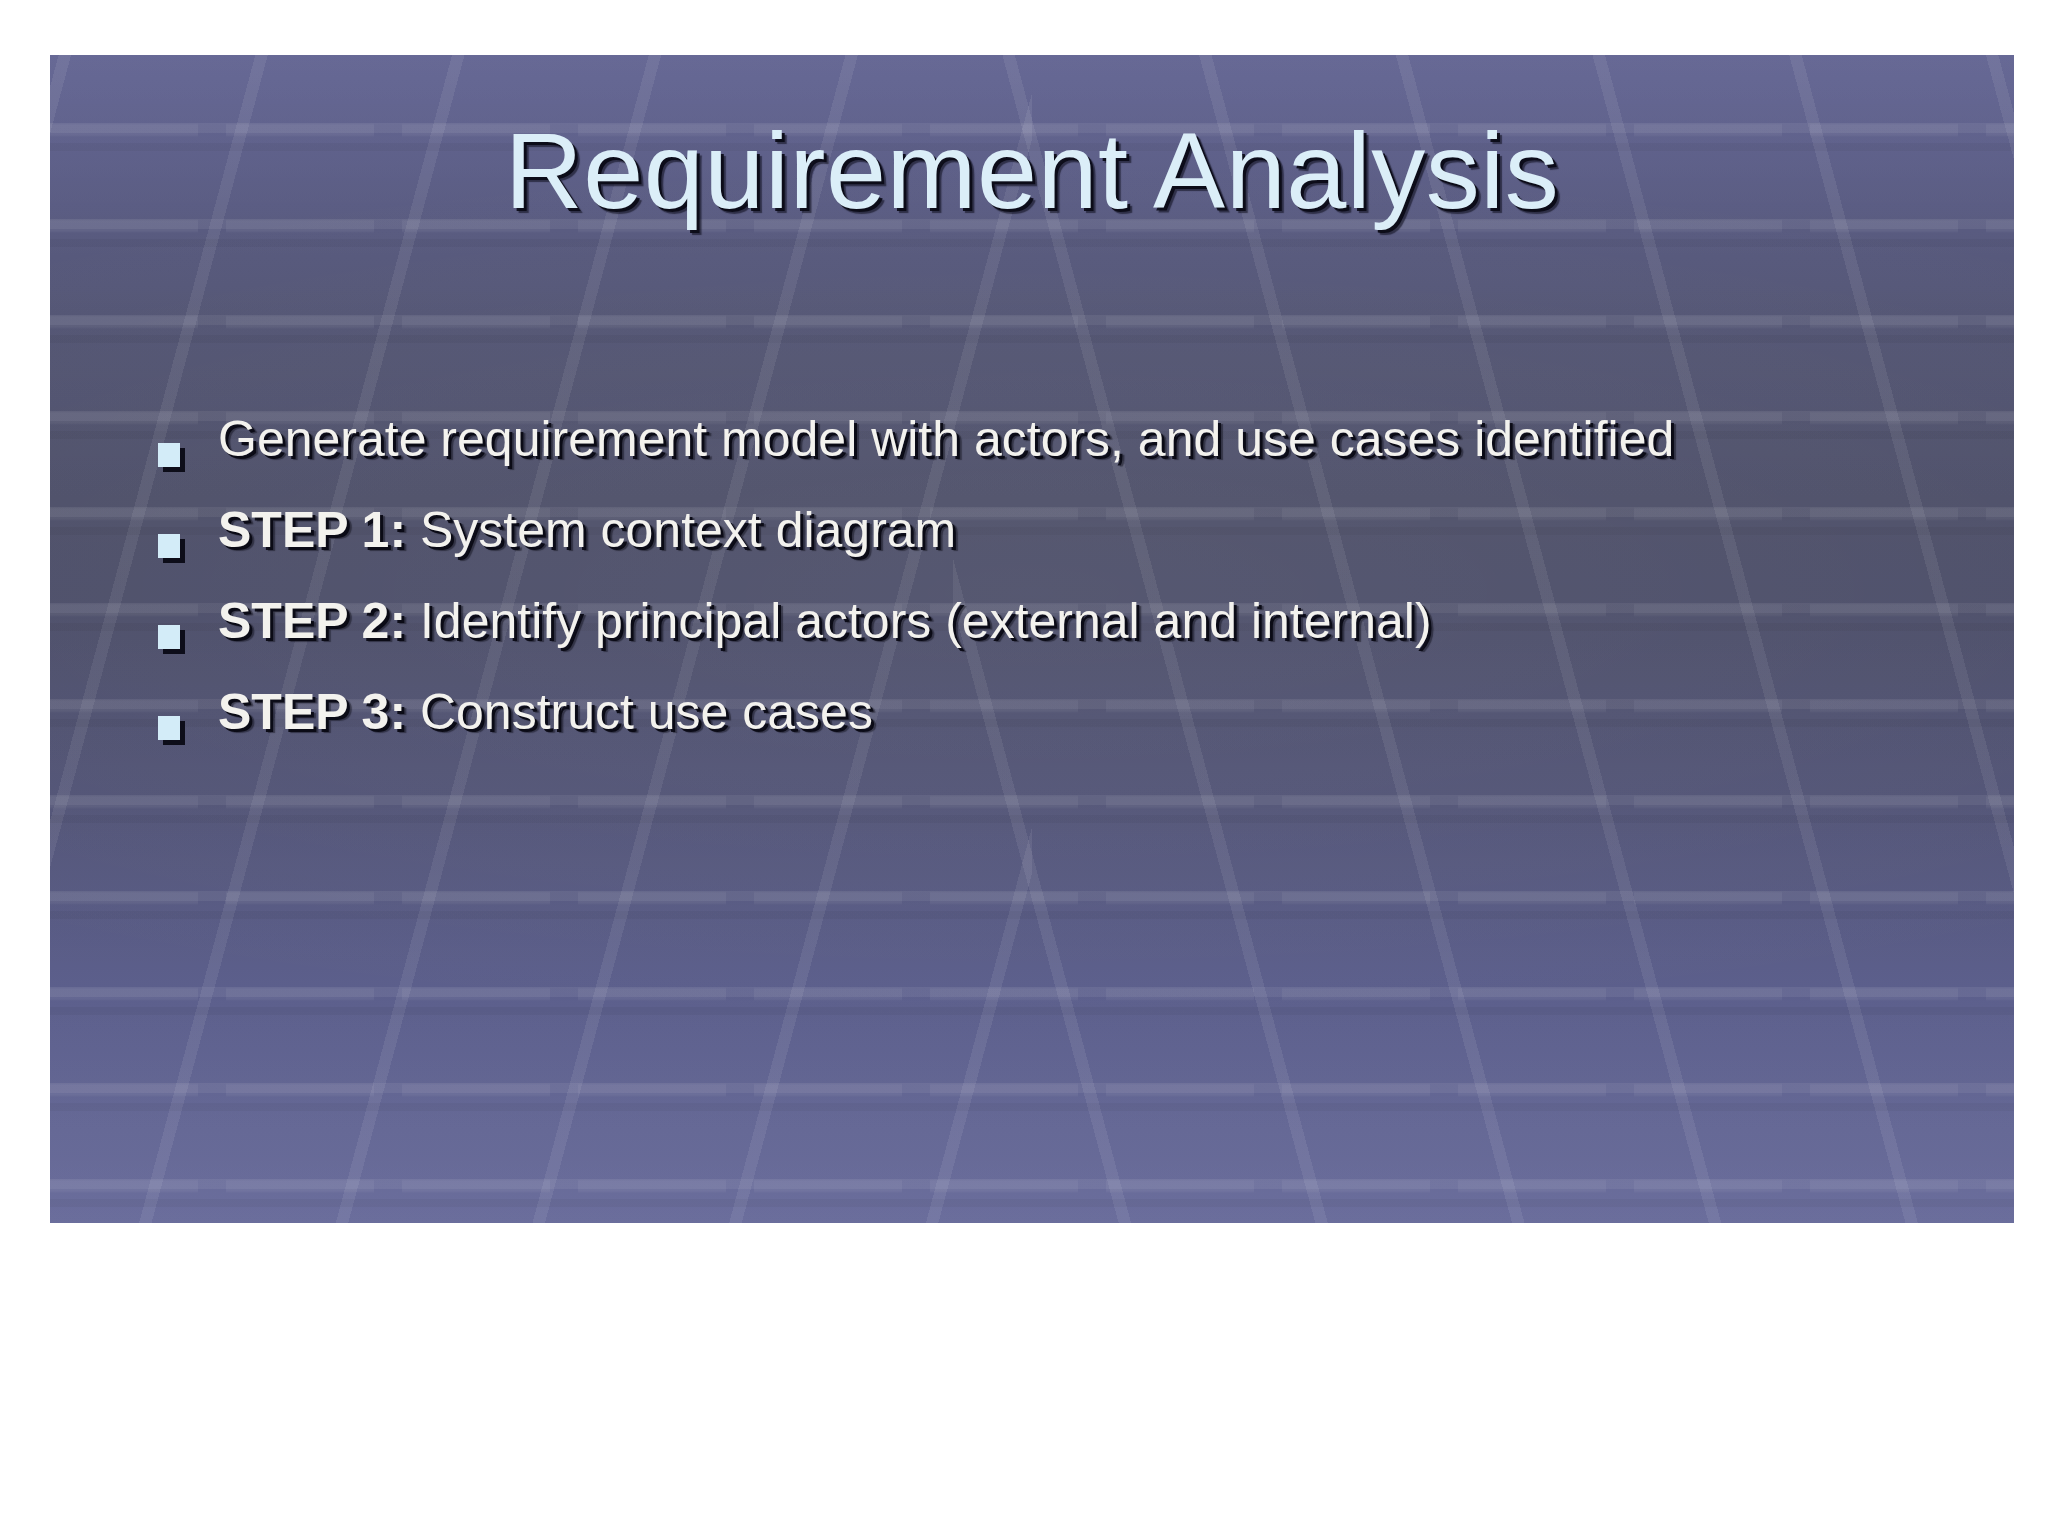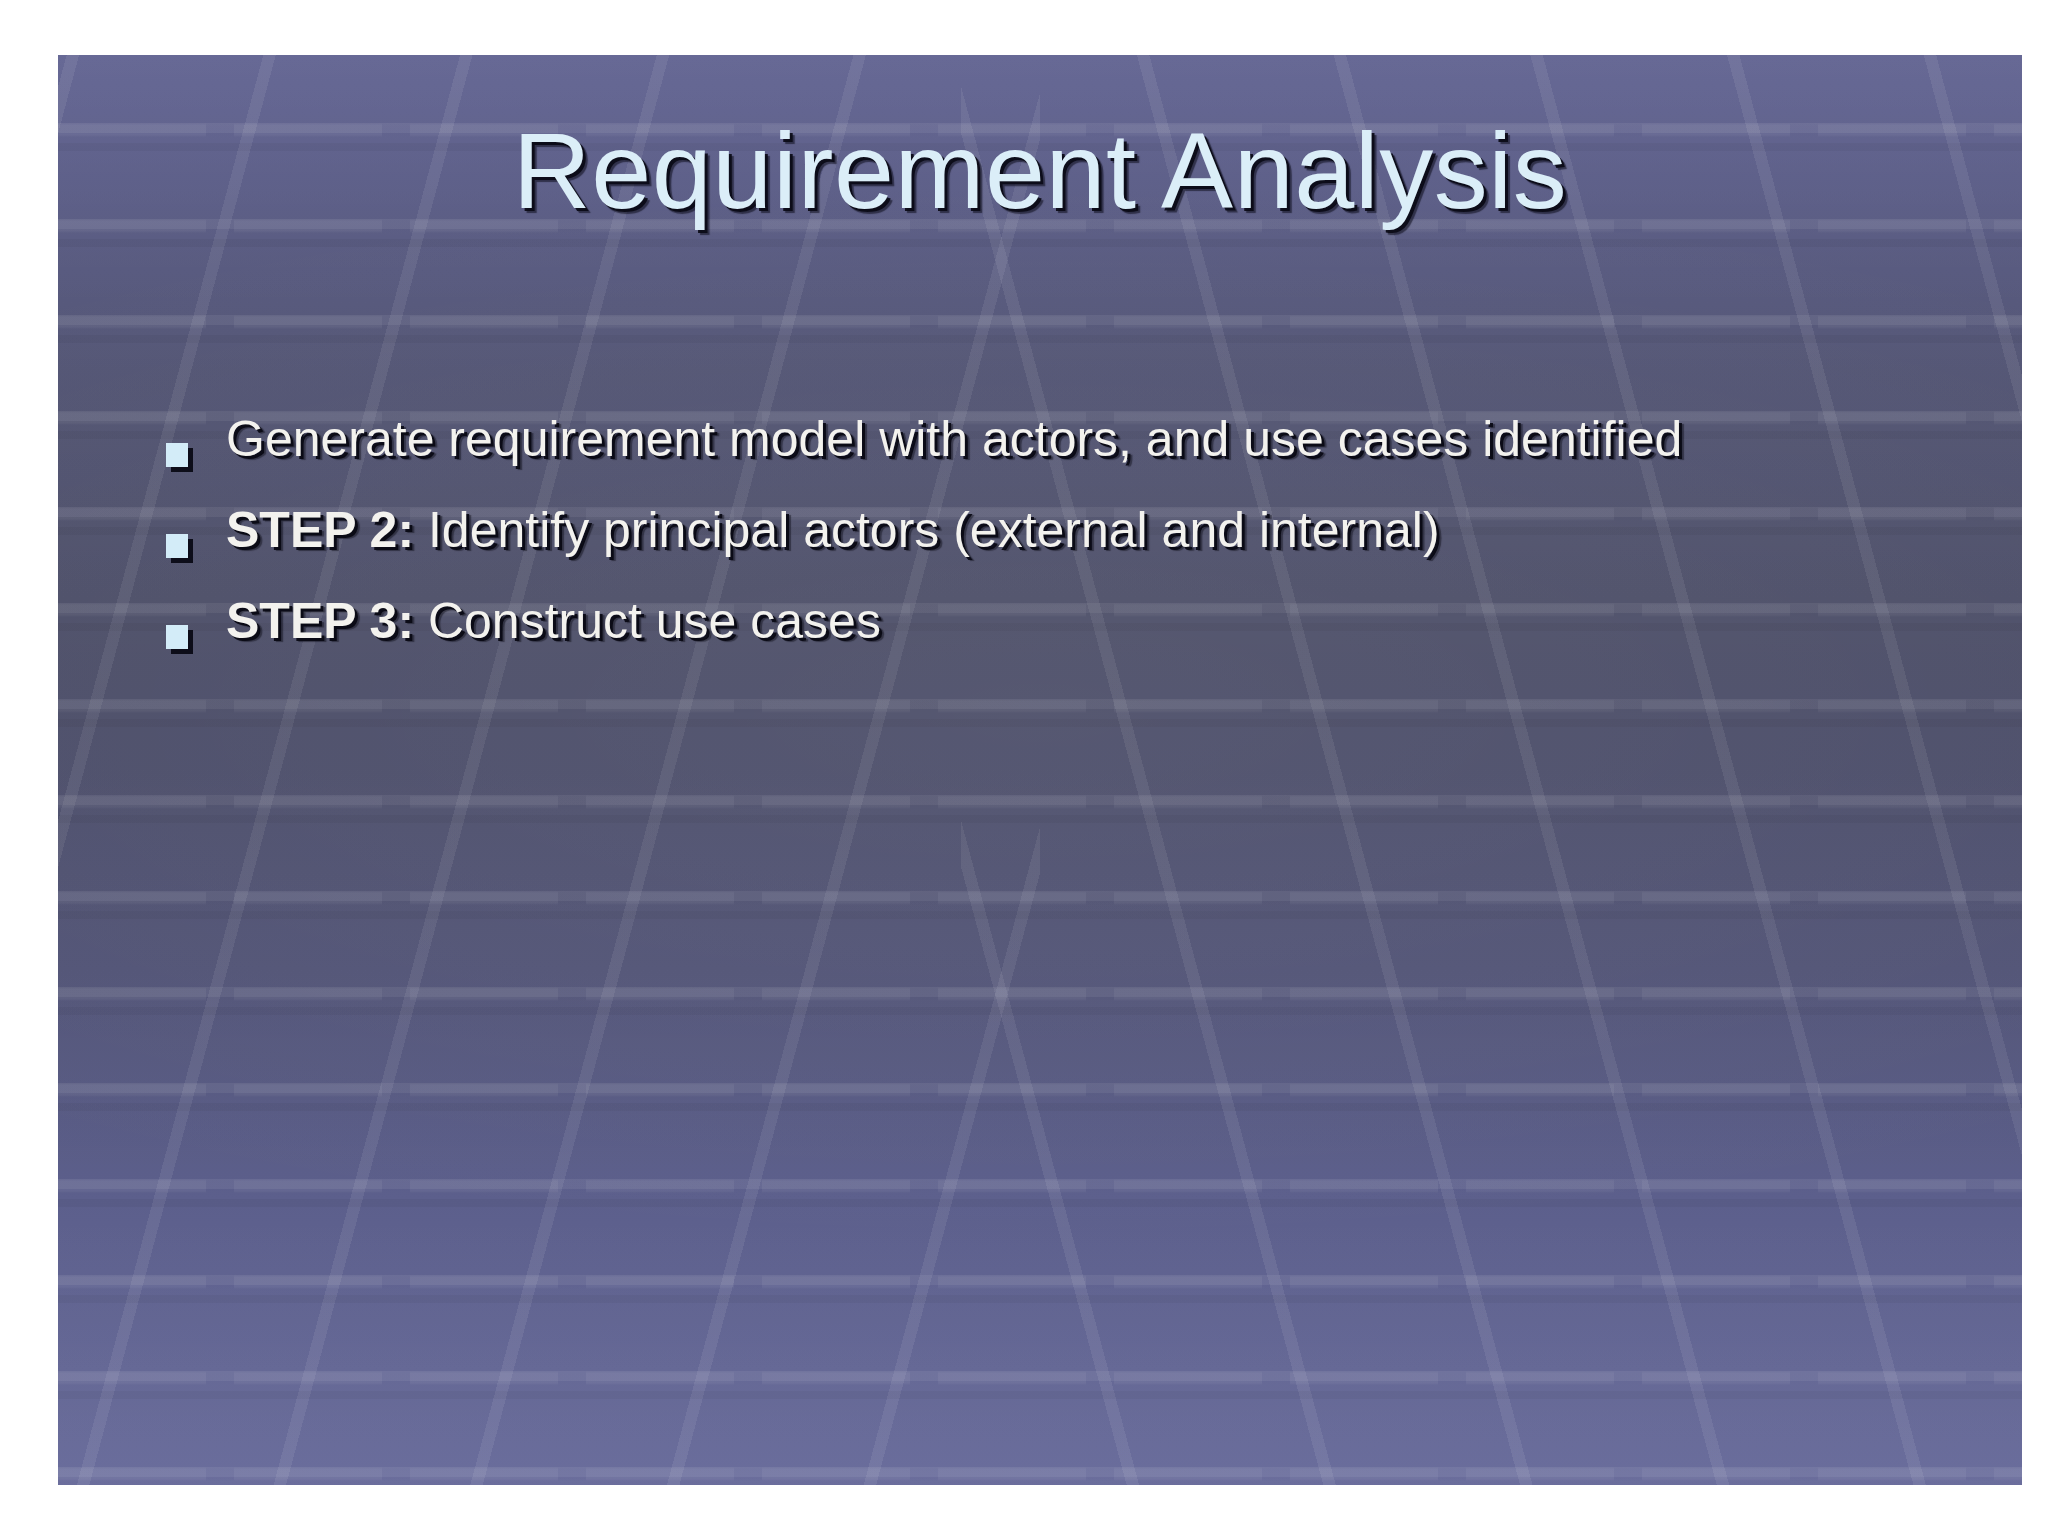--- a/index.html
+++ b/index.html
@@ -10,24 +10,24 @@
   body {
     width: 2048px;
     height: 1536px;
     overflow: hidden;
     font-family: "Liberation Sans", sans-serif;
   }
 
   
   #slide-root {
     position: absolute;
-    left: 58px;
+    left: 50px;
     top: 55px;
     width: 1964px;
-    height: 1430px;
+    height: 1168px;
     overflow: hidden;
     background: linear-gradient(
         to bottom,
         #5f6190 0%,
         #5b5d88 8%,
         #555776 22%,
         #51536d 38%,
         #515370 50%,
         #55577a 64%,
         #5c5f8c 80%,
@@ -223,20 +223,24 @@
 
     <div id="slide-title">Requirement Analysis</div>
 
     <div id="bullet-list">
 
       <div class="bullet-item">
         <span class="bullet-marker"></span>
         <span class="step-label"></span><span class="bullet-text">Generate requirement model with actors, and use cases identified</span>
       </div>
 
+      <div class="bullet-item">
+        <span class="bullet-marker"></span>
+        <span class="step-label">STEP 1:</span><span class="bullet-text"> System context diagram</span>
+      </div>
 
       <div class="bullet-item">
         <span class="bullet-marker"></span>
         <span class="step-label">STEP 2:</span><span class="bullet-text"> Identify principal actors (external and internal)</span>
       </div>
 
       <div class="bullet-item">
         <span class="bullet-marker"></span>
         <span class="step-label">STEP 3:</span><span class="bullet-text"> Construct use cases</span>
       </div>

